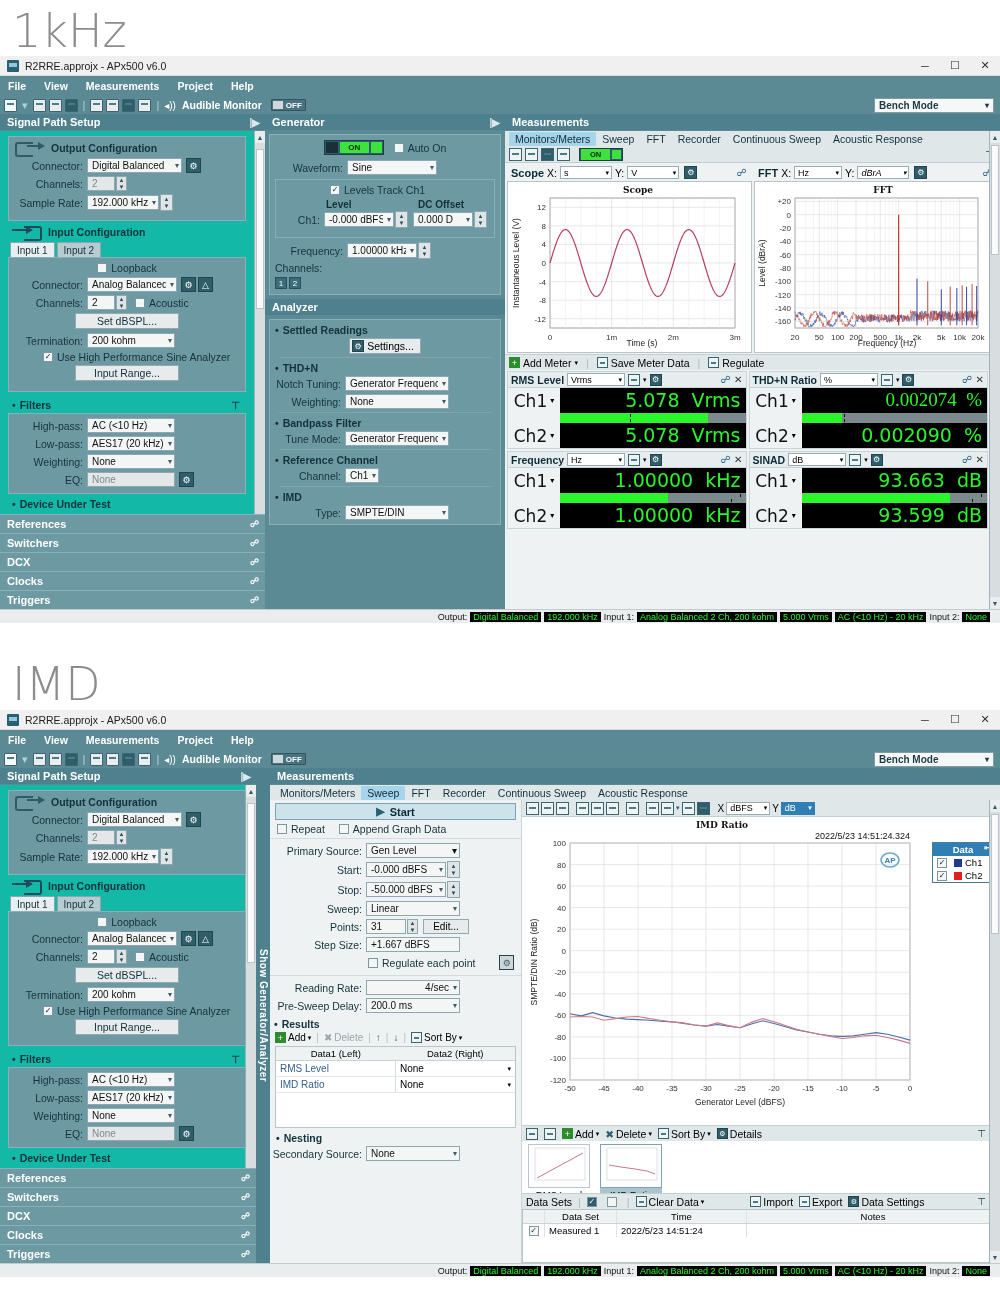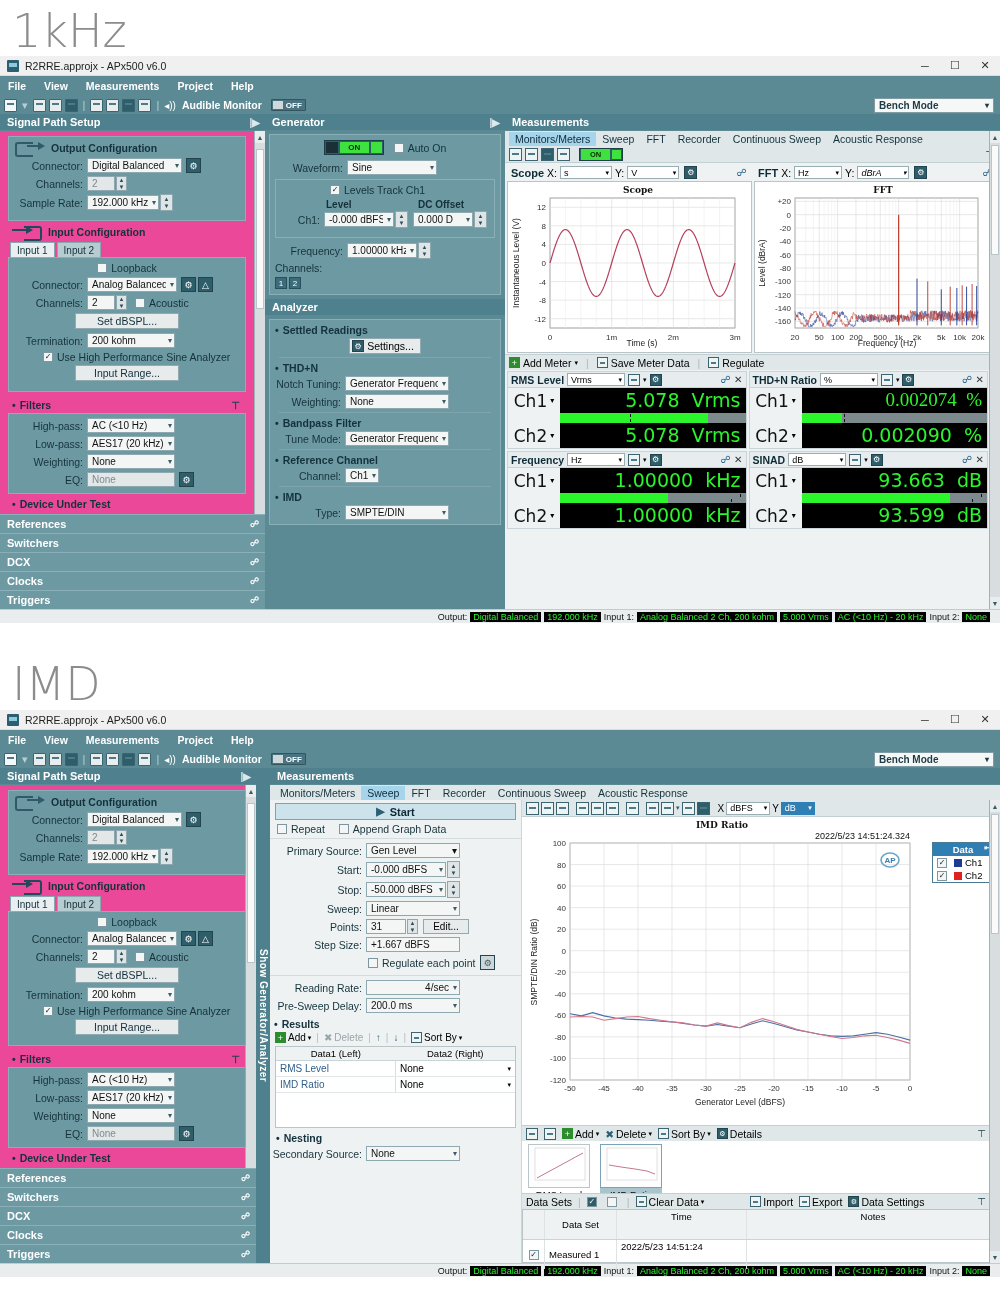--- a/index.html
+++ b/index.html
@@ -73,21 +73,21 @@
   }
   
   .panels { display: flex; align-items: stretch; background: #5b8a95; }
   .panel-hdr {
     height: 17px; background: #4e818d; color: #fff; font-weight: bold;
     font-size: 11px; display: flex; align-items: center; padding-left: 7px;
     position: relative; border-bottom: 1px solid #5b8a95;
   }
   .panel-hdr .pin { position:absolute; right:5px; font-size:10px; color:#dce9ec; }
   
-  .sps { width: 265px; background: #ec4899; position: relative; }
+  .sps { width: 265px; background: #14b8a6; position: relative; }
   .sps-body { padding: 0 6px; position: relative; }
   .group { background: #6d99a3; border: 1px solid #89b0b8; margin: 5px 2px 0 2px; padding: 4px 6px 6px 6px; }
   .grp-title { display:flex; align-items:center; font-weight:bold; font-size:10.5px; color:#13323c; margin-bottom: 4px; }
   .arrow-out, .arrow-in { width:30px; height:13px; margin-right:6px; position:relative; flex:none; }
   .arrow-out:before{content:"";position:absolute;left:0;top:1px;width:16px;height:11px;border:2px solid #305a68;border-right:none;border-radius:3px 0 0 3px;}
   .arrow-out:after{content:"";position:absolute;left:12px;top:4px;width:14px;height:0;border-top:2px solid #305a68;}
   .arrow-out .tip{position:absolute;right:0;top:1px;width:0;height:0;border-left:7px solid #305a68;border-top:4px solid transparent;border-bottom:4px solid transparent;}
   .arrow-in:before{content:"";position:absolute;right:0;top:1px;width:16px;height:11px;border:2px solid #1f4a5c;border-left:none;border-radius:0 3px 3px 0;}
   .arrow-in:after{content:"";position:absolute;left:0;top:4px;width:18px;height:0;border-top:2px solid #1f4a5c;}
   .arrow-in .tip{position:absolute;left:14px;top:1px;width:0;height:0;border-left:7px solid #1f4a5c;border-top:4px solid transparent;border-bottom:4px solid transparent;}
@@ -220,21 +220,21 @@
     text-align:center;padding:1px 0;display:flex;justify-content:center;position:relative;}
   .legendbox .li{display:flex;align-items:center;gap:3px;padding:1px 4px;font-size:9.5px;}
   .swatch{width:8px;height:8px;}
   .thumbcard{width:62px;}
   .thumbimg{height:44px;background:#fdfdfd;border:1px solid #b9c5c8;}
   .thumbcap{font-size:9.5px;text-align:center;padding-top:1px;}
   .dstbl{background:#fff;border:1px solid #b9c5c8;font-size:9.5px;}
   .dstbl .hr{display:flex;background:#eef2f3;border-bottom:1px solid #c8d4d7;}
   .dstbl .rr{display:flex;}
   .dstbl .col0{width:22px;border-right:1px solid #dde3e5;display:flex;align-items:center;justify-content:center;}
-  .dstbl .col1{width:72px;border-right:1px solid #dde3e5;padding:9px 4px;}
+  .dstbl .col1{width:72px;border-right:1px solid #dde3e5;padding:1px 4px;}
   .dstbl .col2{width:130px;border-right:1px solid #dde3e5;padding:1px 4px;text-align:center;}
   .dstbl .col3{flex:1;padding:1px 4px;text-align:center;}
   .tickl{font-size:8px;fill:#333;font-family:"Liberation Sans",sans-serif;}
   .axtitle{font-size:8.5px;fill:#222;font-family:"Liberation Sans",sans-serif;}
   .gtitle{font-size:9px;fill:#111;font-family:"DejaVu Serif",serif;font-weight:bold;}
 </style>
 </head>
 <body>
 
 <div class="section-caption" style="height:56px;line-height:62px;">1kHz</div>
@@ -1307,21 +1307,21 @@
                   <div>▼</div>
                 </div>
               <div style="height:15px;background:#e7ebec;border:1px solid #93a9b0;font-size:10px;display:flex;align-items:center;justify-content:center;width:46px;margin-left:5px;">Edit...</div>
             </div>
             <div class="fld">
               <span class="lbl" style="width:92px;">Step Size:</span>
               <div class="combo" style="width:94px;">
                 <span class="cv">+1.667 dBFS</span>
               </div>
             </div>
-            <div style="display:flex;align-items:center;gap:1px;margin:2px 0 0 98px;">
+            <div style="display:flex;align-items:center;gap:20px;margin:2px 0 0 98px;">
               <div class="cbx">
                 <span class="box"></span>
                 <span>Regulate each point</span>
               </div>
               <div class="gear" style="background:#cdd6d8;color:#415f68;">⚙</div>
             </div>
           </div>
           <div style="border-top:1px solid #d4dcde;margin-top:5px;padding-top:4px;padding-right:6px;">
             <div class="fld">
               <span class="lbl" style="width:92px;">Reading Rate:</span>

